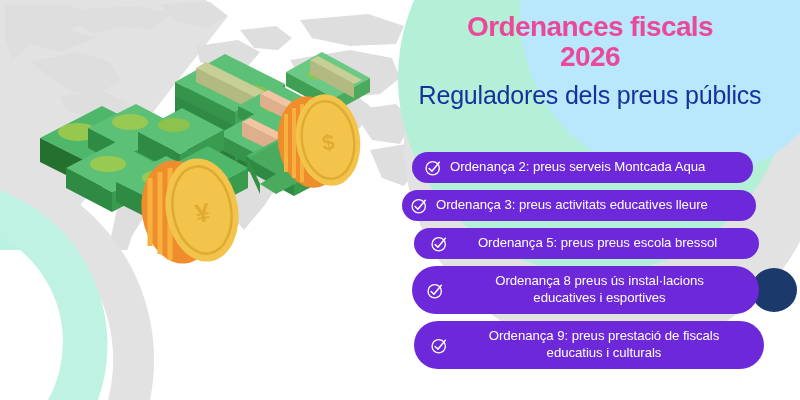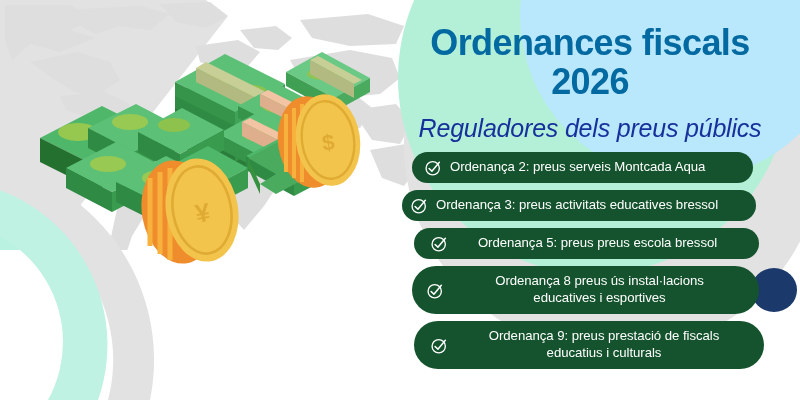--- a/index.html
+++ b/index.html
@@ -73,51 +73,50 @@
   .illustration { position: absolute; left: 10px; top: 10px; width: 380px; height: 290px; }
 
   
   .title-block {
     position: absolute;
     left: 390px; top: 12px;
     width: 400px;
     text-align: center;
   }
   .title {
-    color: #0369a1;
-    font-size: 36px;
+    color: #ec4899;
+    font-size: 28px;
     font-weight: 700;
     line-height: 1.08;
     letter-spacing: -0.6px;
-    margin: 12px;
+    margin: 0;
     white-space: pre-line;
   }
   .subtitle {
     color: #16309c;
     font-size: 25px;
     font-weight: 400;
     margin: 9px 0 0 0;
     letter-spacing: -0.2px;
-    font-style: italic;
   }
 
   
   .pill-list {
     position: absolute;
     left: 395px; top: 152px;
     width: 400px;
   }
   .pill-wrap {
     position: relative;
     margin-bottom: 7px;
     display: flex;
   }
   .pill {
     position: relative;
-    background: #14532d;
+    background: #6d28d9;
     border-radius: 40px;
     display: flex;
     align-items: center;
     color: #ffffff;
     min-height: 31px;
     box-sizing: border-box;
     padding: 4px 12px 4px 10px;
     z-index: 2;
     justify-content: space-between;
   }
@@ -353,21 +352,21 @@
         <span class="pill-label">Ordenança 2: preus serveis Montcada Aqua</span>
       </div>
     </div>
 
     <div class="pill-wrap" style="padding-left:7px;padding-right:39px;">
       <div class="pill single" style="width:100%;padding-left:8px;">
         <svg class="check-icon" viewBox="0 0 24 24">
           <circle cx="11" cy="13" r="8.4" fill="none" stroke="#ffffff" stroke-width="1.7"></circle>
           <path d="M6.4 13.2 L10 16.6 L19.4 5.4" fill="none" stroke="#ffffff" stroke-width="1.9" stroke-linecap="round" stroke-linejoin="round"></path>
         </svg>
-        <span class="pill-label">Ordenança 3: preus activitats educatives bressol</span>
+        <span class="pill-label">Ordenança 3: preus activitats educatives lleure</span>
       </div>
     </div>
 
     <div class="pill-wrap" style="padding-left:19px;padding-right:36px;">
       <div class="pill single" style="width:100%;padding-left:16px;">
         <svg class="check-icon" viewBox="0 0 24 24">
           <circle cx="11" cy="13" r="8.4" fill="none" stroke="#ffffff" stroke-width="1.7"></circle>
           <path d="M6.4 13.2 L10 16.6 L19.4 5.4" fill="none" stroke="#ffffff" stroke-width="1.9" stroke-linecap="round" stroke-linejoin="round"></path>
         </svg>
         <span class="pill-label" style="text-align:center;padding-right:8px;">Ordenança 5: preus preus escola bressol</span>

